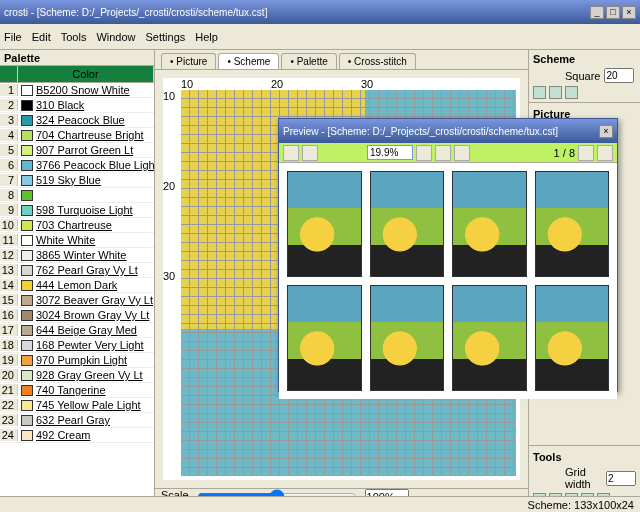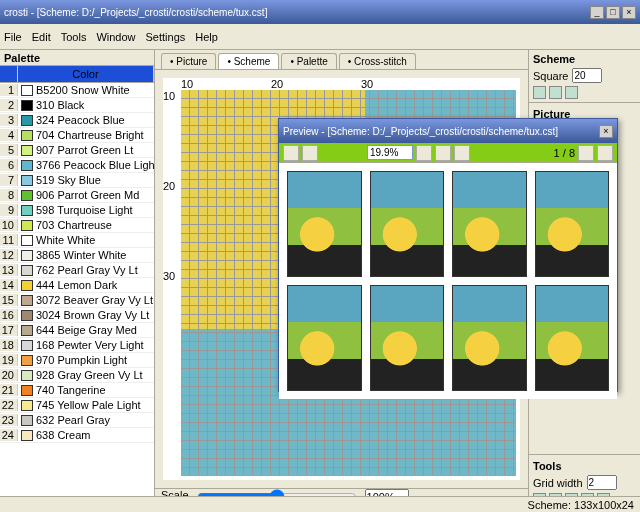--- a/index.html
+++ b/index.html
@@ -5,27 +5,27 @@
 * { margin:0; padding:0; box-sizing:border-box; font-family:Tahoma,Arial,sans-serif; font-size:11px; }
 body { background:#d6d3ce; width:640px; height:512px; overflow:hidden; position:relative; }
 .titlebar { height:18px; background:linear-gradient(#7a96df,#3b5998); color:#fff; display:flex; align-items:center; padding:12px 4px; }
 .titlebar .t { flex:1; font-size:10px; }
 .titlebar .btn { width:14px; height:13px; background:#d6d3ce; border:1px solid #888; margin-left:2px; font-size:9px; text-align:center; line-height:10px; color:#000; }
 .menubar { height:26px; background:#ece9d8; display:flex; align-items:center; padding:0 4px; gap:10px; border-bottom:1px solid #aca899; }
 .menubar span { cursor:default; }
 .layout { display:flex; height:calc(512px - 18px - 18px - 16px); }
 .left { width:155px; background:#ece9d8; border-right:1px solid #aca899; display:flex; flex-direction:column; }
 .panelhead { height:16px; background:#ece9d8; padding:2px 4px; font-weight:bold; border-bottom:1px solid #aca899; }
-.colorhead { display:flex; border-bottom:1px solid #aca899; background:#1d4ed8; }
+.colorhead { display:flex; border-bottom:1px solid #aca899; background:#15803d; }
 .colorhead div { padding:2px 4px; border-right:1px solid #ccc; }
 .colorlist { flex:1; overflow:auto; background:#fff; }
 .crow { display:flex; height:15px; align-items:center; border-bottom:1px solid #eee; }
 .crow .n { width:18px; text-align:right; padding-right:3px; background:#ece9d8; border-right:1px solid #ccc; }
 .crow .sw { width:12px; height:11px; margin:0 3px; border:1px solid #333; }
-.crow .nm { flex:1; white-space:nowrap; overflow:hidden; }
+.crow .nm { flex:1; white-space:nowrap; overflow:hidden;text-decoration:underline; }
 .center { flex:1; background:#ece9d8; display:flex; flex-direction:column; position:relative; }
 .tabs { height:20px; display:flex; align-items:end; padding-left:6px; gap:2px; border-bottom:1px solid #aca899; }
 .tab { padding:2px 8px; background:#ece9d8; border:1px solid #aca899; border-bottom:none; border-radius:3px 3px 0 0; font-size:10px; }
 .canvas { flex:1; background:#ece9d8; position:relative; overflow:hidden; }
 .grid { position:absolute; inset:8px; background:#fff; }
 .gridinner { position:absolute; left:18px; top:12px; right:4px; bottom:4px; }
 .ruler-h { position:absolute; top:0; left:18px; right:4px; height:12px; font-size:9px; display:flex; }
 .ruler-h span { width:90px; }
 .ruler-v { position:absolute; left:0; top:12px; width:18px; font-size:9px; }
 .ruler-v span { display:block; height:90px; }
@@ -36,27 +36,27 @@
   position:relative; }
 .cells::after{content:"";position:absolute;left:0;right:0;top:62%;bottom:0;background:
   repeating-linear-gradient(0deg,#0000 0 8px,#999 8px 9px),
   repeating-linear-gradient(90deg,#0000 0 8px,#999 8px 9px),
   #6fb8c8;}
 .scalebar { height:22px; display:flex; align-items:flex-start; gap:8px; padding:0 6px; border-top:1px solid #aca899; }
 .scalebar input[type=range]{flex:0 0 160px;}
 .right { width:112px; background:#ece9d8; border-left:1px solid #aca899; display:flex; flex-direction:column; gap:2px; }
 .rpanel { border-bottom:1px solid #aca899; padding:3px 4px; }
 .rpanel .h { font-weight:bold; margin-bottom:3px; }
-.row { display:flex; align-items:center; gap:4px; }
+.row { display:flex; align-items:center; gap:4px;margin-left:32px; }
 .row input { width:30px; font-size:10px; }
 .iconrow { display:flex; gap:3px; margin-top:3px; }
 .iconrow i { width:13px; height:13px; background:#c0e0d0; border:1px solid #888; }
 .status { position:absolute; bottom:0; left:0; right:0; height:16px; background:#ece9d8; border-top:1px solid #aca899; display:flex; align-items:center; justify-content:flex-end; padding:0 6px; font-size:10px; }
 
-.preview { position:absolute; left:278px; top:118px; width:340px; height:274px; background:#84cc16; border:1px solid #3b5998; box-shadow:2px 2px 6px rgba(0,0,0,.4); z-index:50; }
+.preview { position:absolute; left:278px; top:118px; width:340px; height:274px; background:#bef264; border:1px solid #3b5998; box-shadow:2px 2px 6px rgba(0,0,0,.4); z-index:50; }
 .preview .titlebar { height:16px; background:linear-gradient(#7a96df,#3b5998); }
 .preview .tb2 { height:20px; display:flex; align-items:center; gap:3px; padding:0 4px; border-bottom:1px solid #aca899; }
 .preview .tb2 .ib { width:16px; height:16px; background:#ece9d8; border:1px solid #aaa; }
 .preview .tb2 .zoom { width:46px; font-size:10px; background:#fff; border:1px solid #7a96df; padding:1px 2px;margin-left:46px; }
 .thumbs { display:grid; grid-template-columns:repeat(4,1fr); grid-template-rows:1fr 1fr; gap:8px; padding:8px; height:calc(100% - 36px); background:#fff; }
 .th { border:1px solid #333; background:linear-gradient(180deg,#5aa6c0 0 35%,#8fc040 35% 70%,#222 70% 100%); position:relative; }
 .th::after{content:"";position:absolute;inset:0;background:radial-gradient(circle at 40% 60%,#f5d040 0 22%,#0000 23%);}
 </style>
 </head>
 <body>
@@ -116,21 +116,20 @@
           <div class="nm">3766 Peacock Blue Light</div>
         </div>
         <div class="crow">
           <div class="n">7</div>
           <div class="sw" style="background:#88c8e0"></div>
           <div class="nm">519 Sky Blue</div>
         </div>
         <div class="crow">
           <div class="n">8</div>
           <div class="sw" style="background:#60c030"></div>
-          <div class="nm">906 Parrot Green Md</div>
         </div>
         <div class="crow">
           <div class="n">9</div>
           <div class="sw" style="background:#70d0c0"></div>
           <div class="nm">598 Turquoise Light</div>
         </div>
         <div class="crow">
           <div class="n">10</div>
           <div class="sw" style="background:#d0e850"></div>
           <div class="nm">703 Chartreuse</div>
@@ -196,21 +195,21 @@
           <div class="nm">745 Yellow Pale Light</div>
         </div>
         <div class="crow">
           <div class="n">23</div>
           <div class="sw" style="background:#c8c8c0"></div>
           <div class="nm">632 Pearl Gray</div>
         </div>
         <div class="crow">
           <div class="n">24</div>
           <div class="sw" style="background:#f8e8c0"></div>
-          <div class="nm">638 Cream</div>
+          <div class="nm">492 Cream</div>
         </div>
       </div>
   </div>
 
   <div class="center">
     <div class="tabs" id="tabs">
         <div class="tab">• Picture</div>
         <div class="tab" style="background: rgb(255, 255, 255);">• Scheme</div>
         <div class="tab">• Palette</div>
         <div class="tab">• Cross-stitch</div>

